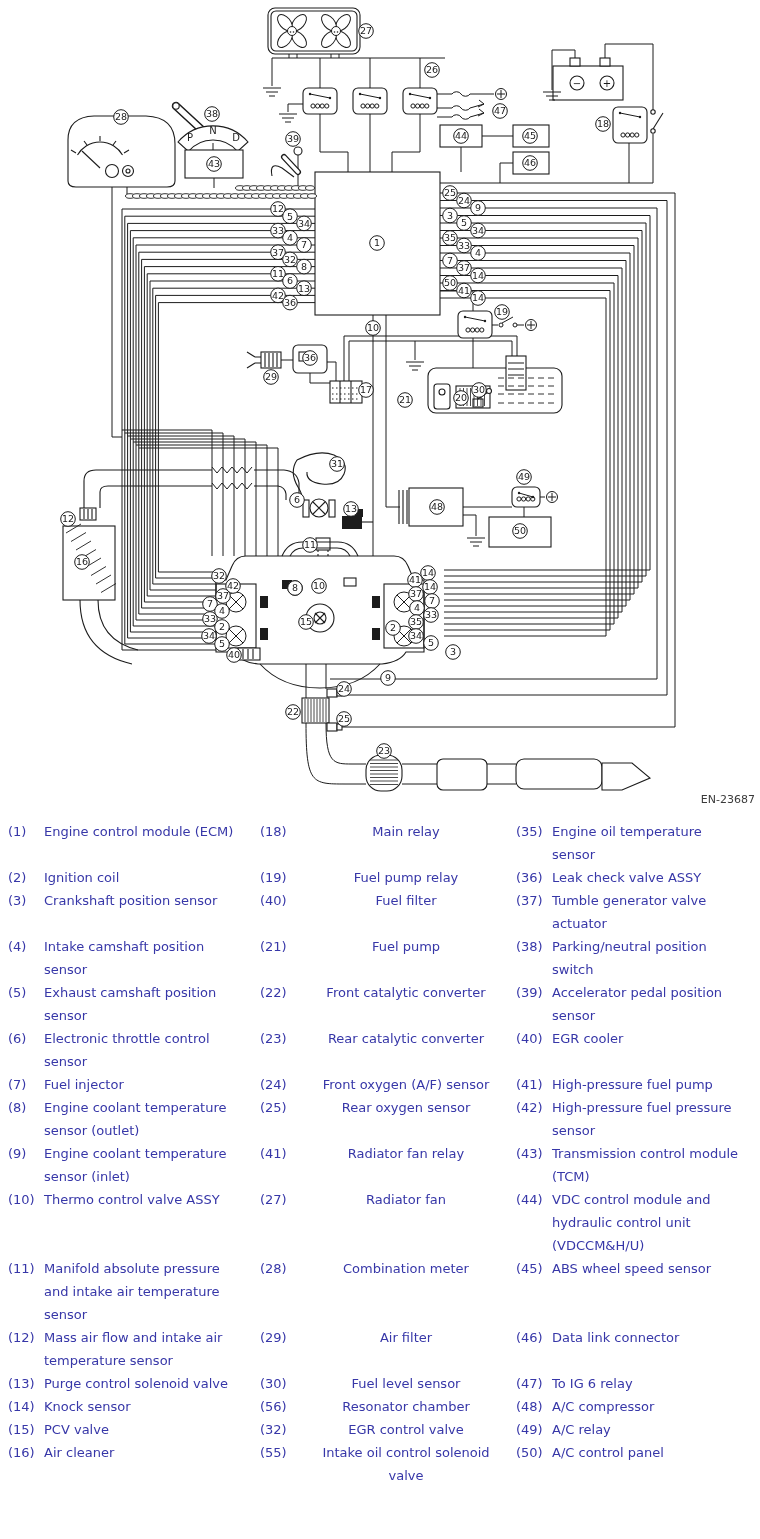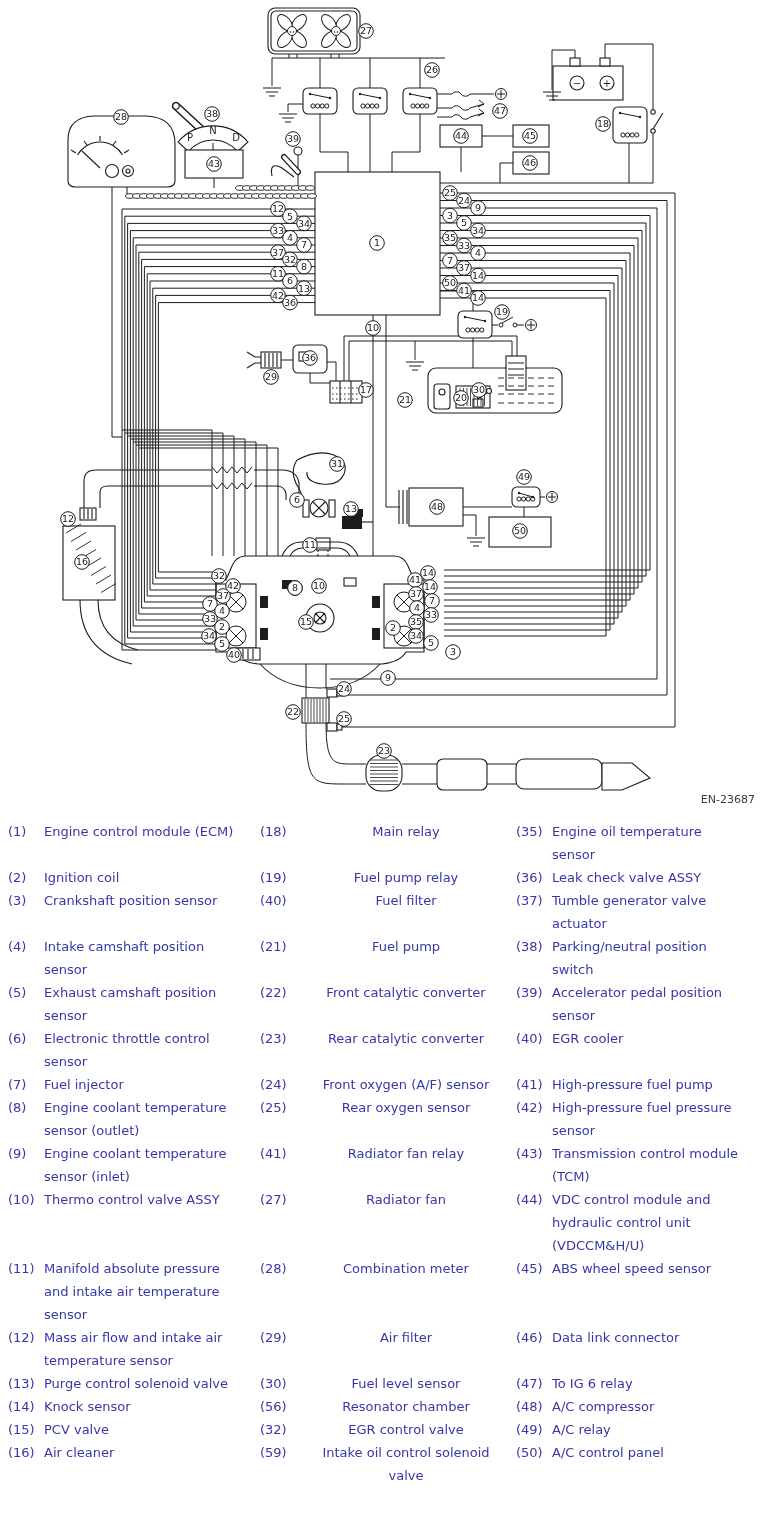--- a/index.html
+++ b/index.html
@@ -1032,21 +1032,21 @@
           <td class="num">(15)</td>
           <td class="l1">PCV valve</td>
           <td class="num">(32)</td>
           <td class="l2">EGR control valve</td>
           <td class="num">(49)</td>
           <td class="l3">A/C relay</td>
         </tr>
         <tr>
           <td class="num">(16)</td>
           <td class="l1">Air cleaner</td>
-          <td class="num">(59)</td>
+          <td class="num">(55)</td>
           <td class="l2">Intake oil control solenoid
 valve</td>
           <td class="num">(50)</td>
           <td class="l3">A/C control panel</td>
         </tr>
       </tbody>
     </table>
 </div>
 
 </body></html>

